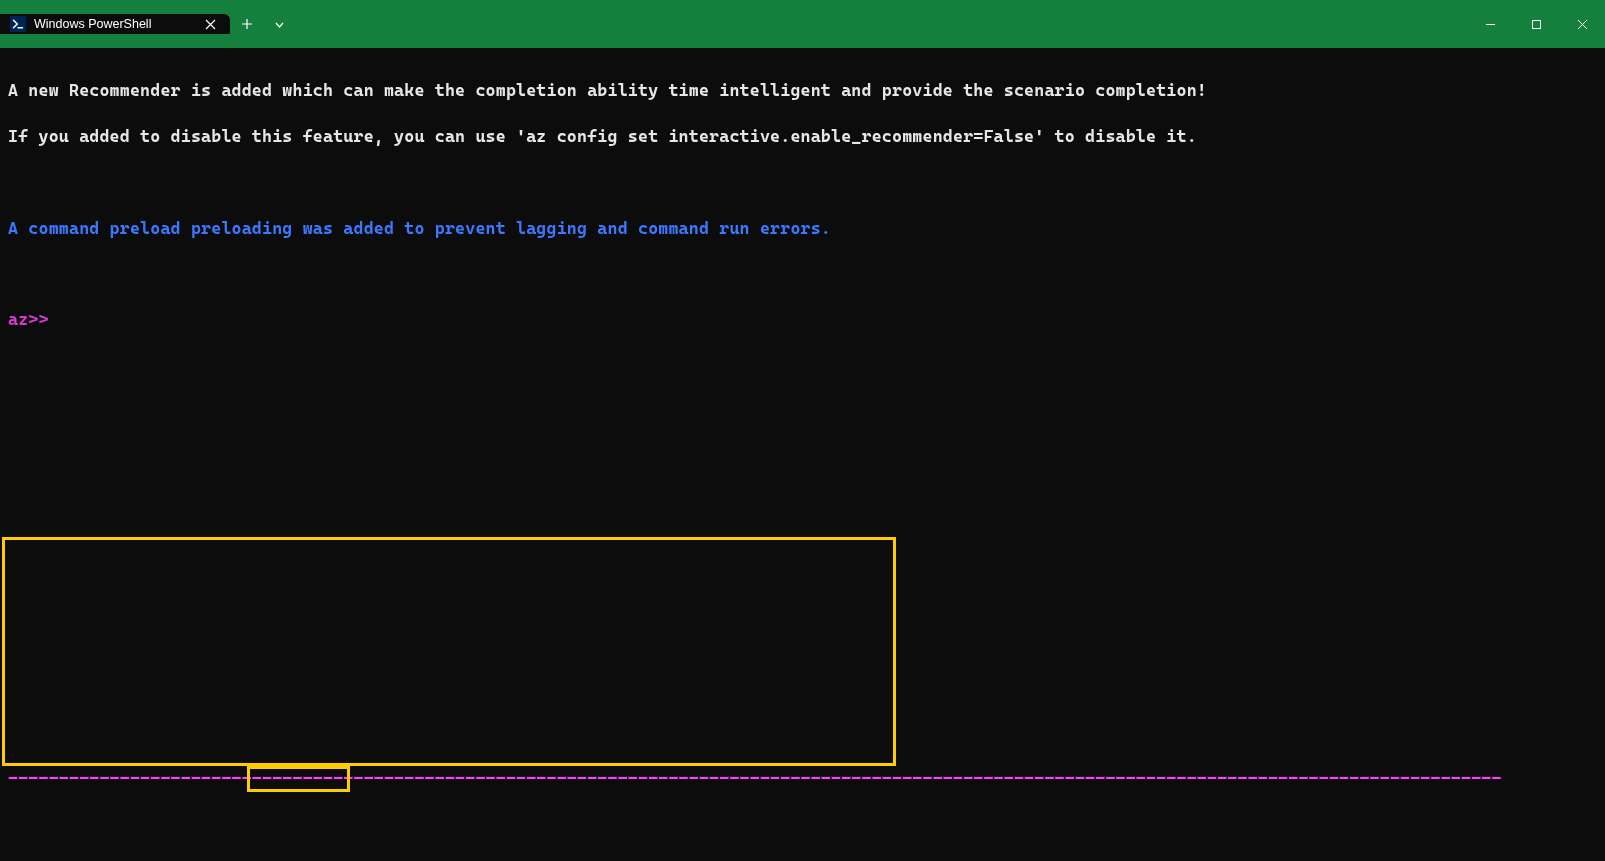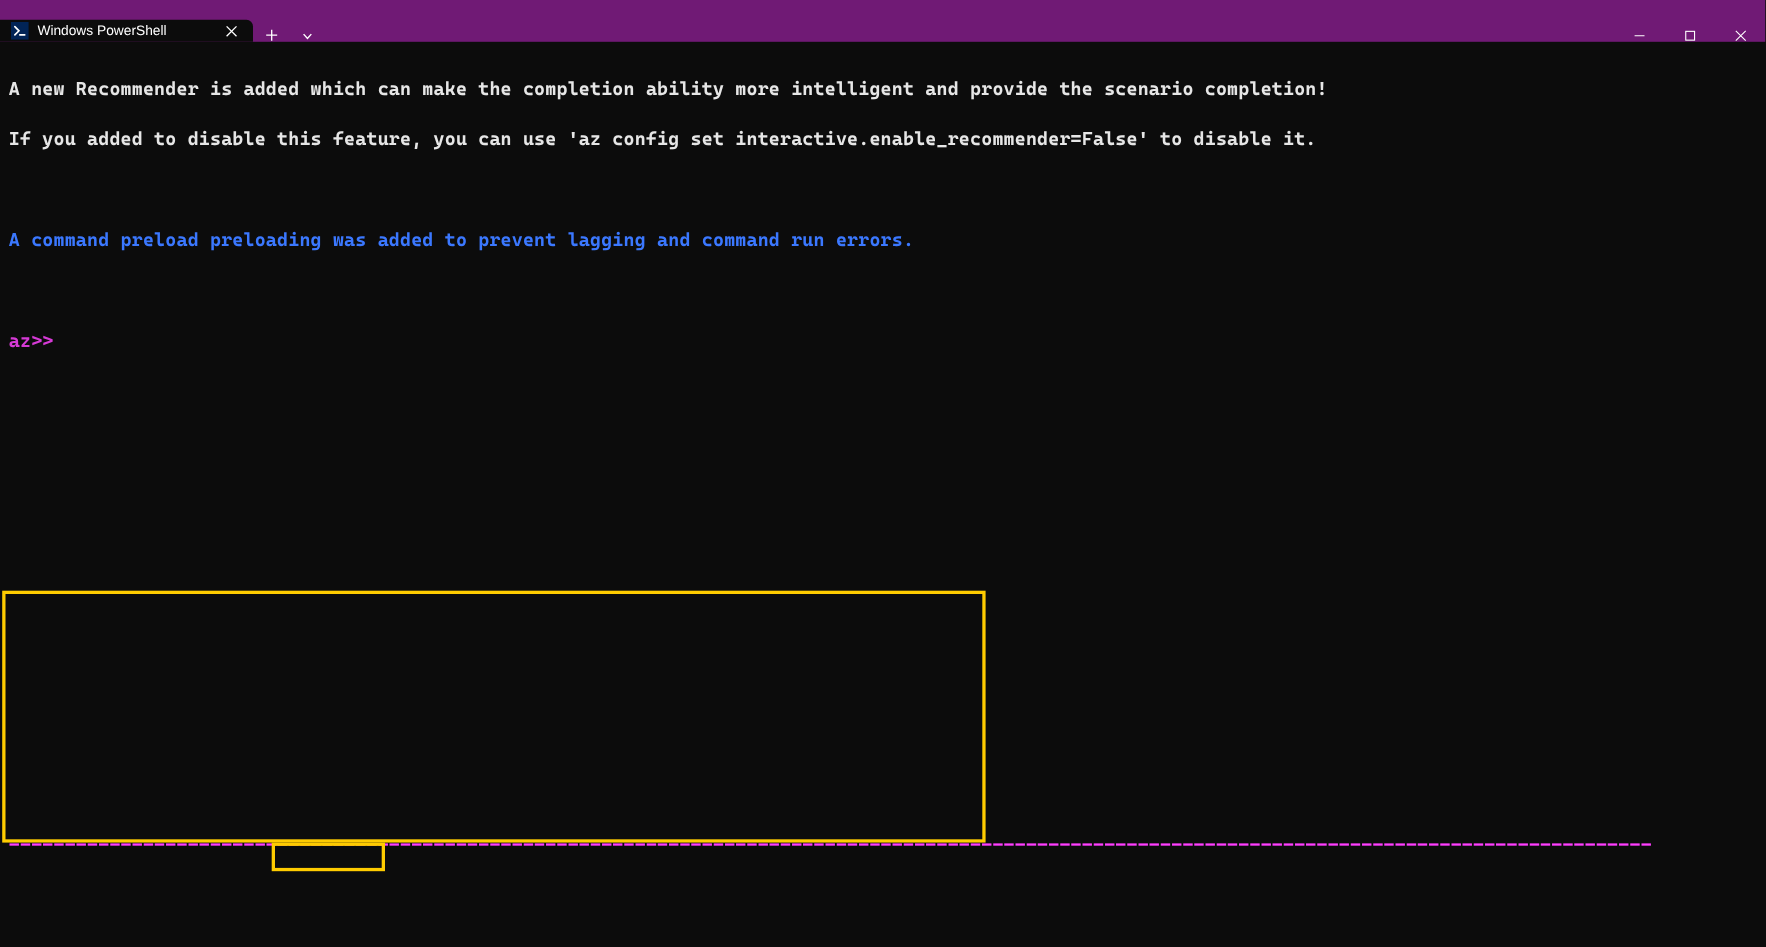--- a/index.html
+++ b/index.html
@@ -7,24 +7,24 @@
     background: #0c0c0c;
     font-family: 'Cascadia Mono', 'Consolas', monospace;
     font-size: 17px;
     line-height: 1.35;
     width: 1605px;
     height: 861px;
     overflow: hidden;
     color: #cccccc;
   }
   .titlebar {
-    height: 38px;
-    background: #701a75;
+    height: 48px;
+    background: #15803d;
     display: flex;
-    align-items: flex-end;
+    align-items: center;
     -webkit-user-select: none;
     user-select: none;
   }
   .tab {
     background: #0c0c0c;
     display: flex;
     align-items: center;
     padding: 0 10px 0 10px;
     min-width: 230px;
     max-width: 240px;
@@ -141,21 +141,21 @@
     </div>
     <div class="win-btn">
       <svg viewBox="0 0 11 11">
           <path d="M1 1 L10 10 M10 1 L1 10"></path>
         </svg>
     </div>
   </div>
 </div>
 
 <div class="terminal">
-<div class="white">A new Recommender is added which can make the completion ability more intelligent and provide the scenario completion!</div>
+<div class="white">A new Recommender is added which can make the completion ability time intelligent and provide the scenario completion!</div>
 <div class="white">If you added to disable this feature, you can use 'az config set interactive.enable_recommender=False' to disable it.</div>
 <div>&nbsp;</div>
 <div class="blue">A command preload preloading was added to prevent lagging and command run errors.</div>
 <div>&nbsp;</div>
 <div class="magenta">az&gt;&gt;</div>
 <div>&nbsp;</div>
 <div>&nbsp;</div>
 <div>&nbsp;</div>
 <div>&nbsp;</div>
 <div>&nbsp;</div>

